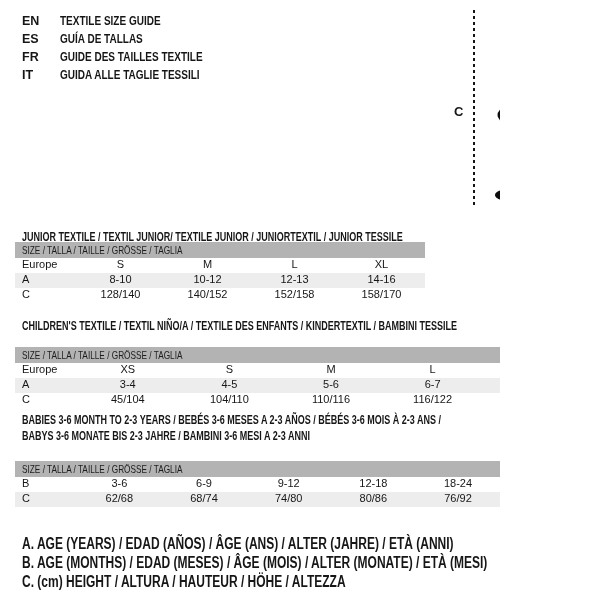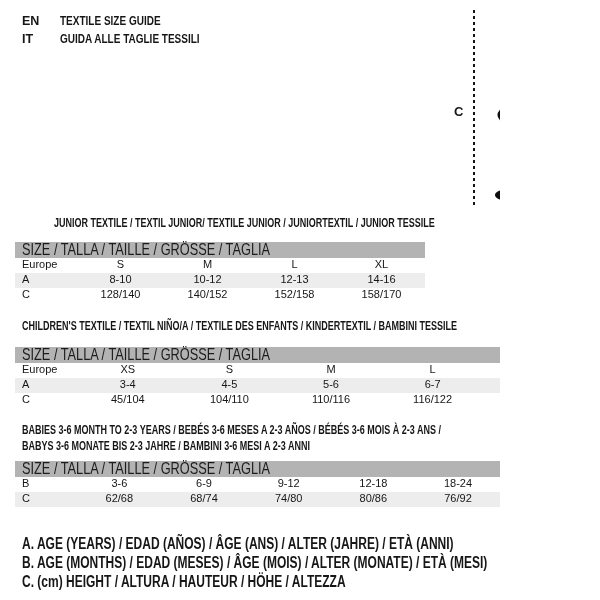--- a/index.html
+++ b/index.html
@@ -14,48 +14,56 @@
   .lang-code{width:38px;flex:0 0 38px;}
 
   
   .dash-line{position:absolute;left:473px;top:10px;width:2px;height:198px;
              background:repeating-linear-gradient(to bottom,#141414 0 3px,transparent 3px 6px);}
   .c-label{position:absolute;left:454px;top:104px;font-weight:bold;font-size:13px;}
   .baby-svg{position:absolute;left:482px;top:7px;}
 
   
   .sec-title{position:absolute;left:22px;font-size:12px;font-weight:bold;line-height:16px;}
-  #junior-title{top:215px;margin-left:32px;}
+  #junior-title{top:229px;}
   #children-title{top:318px;}
-  #babies-title{top:422px;}
+  #babies-title{top:412px;}
 
   
   .table{position:absolute;left:15px;}
   #junior-table{top:242px;width:410px;}
   #children-table{top:347px;width:570px;}
   #babies-table{top:461px;width:570px;}
   .thead{height:16px;background:#b3b3b3;display:flex;align-items:center;
-         font-size:17px;color:#1c1c1c;padding-left:7px;box-sizing:border-box;}
+         font-size:11px;color:#1c1c1c;padding-left:7px;box-sizing:border-box;}
   .trow{display:flex;height:15px;align-items:flex-start;font-size:11px;}
   .trow.alt{background:#ededee;}
   .tlabel{width:62px;flex:0 0 62px;padding-left:7px;box-sizing:border-box;}
   .tcell{flex:1;text-align:center;}
 
   
   .legend{position:absolute;left:22px;top:534px;font-size:16px;font-weight:bold;line-height:19px;}
 </style>
 </head>
 <body>
 
 <div class="canvas">
 
   <div class="lang-list">
     <div class="lang-row">
       <span class="lang-code">EN</span>
       <span class="cond80">TEXTILE SIZE GUIDE</span>
+    </div>
+    <div class="lang-row">
+      <span class="lang-code">ES</span>
+      <span class="cond80">GUÍA DE TALLAS</span>
+    </div>
+    <div class="lang-row">
+      <span class="lang-code">FR</span>
+      <span class="cond80">GUIDE DES TAILLES TEXTILE</span>
     </div>
     <div class="lang-row">
       <span class="lang-code">IT</span>
       <span class="cond80">GUIDA ALLE TAGLIE TESSILI</span>
     </div>
   </div>
 
   <span class="c-label">C</span>
   <div class="dash-line"></div>
   <svg class="baby-svg" width="116" height="202" viewBox="0 0 116 202" aria-hidden="true">

